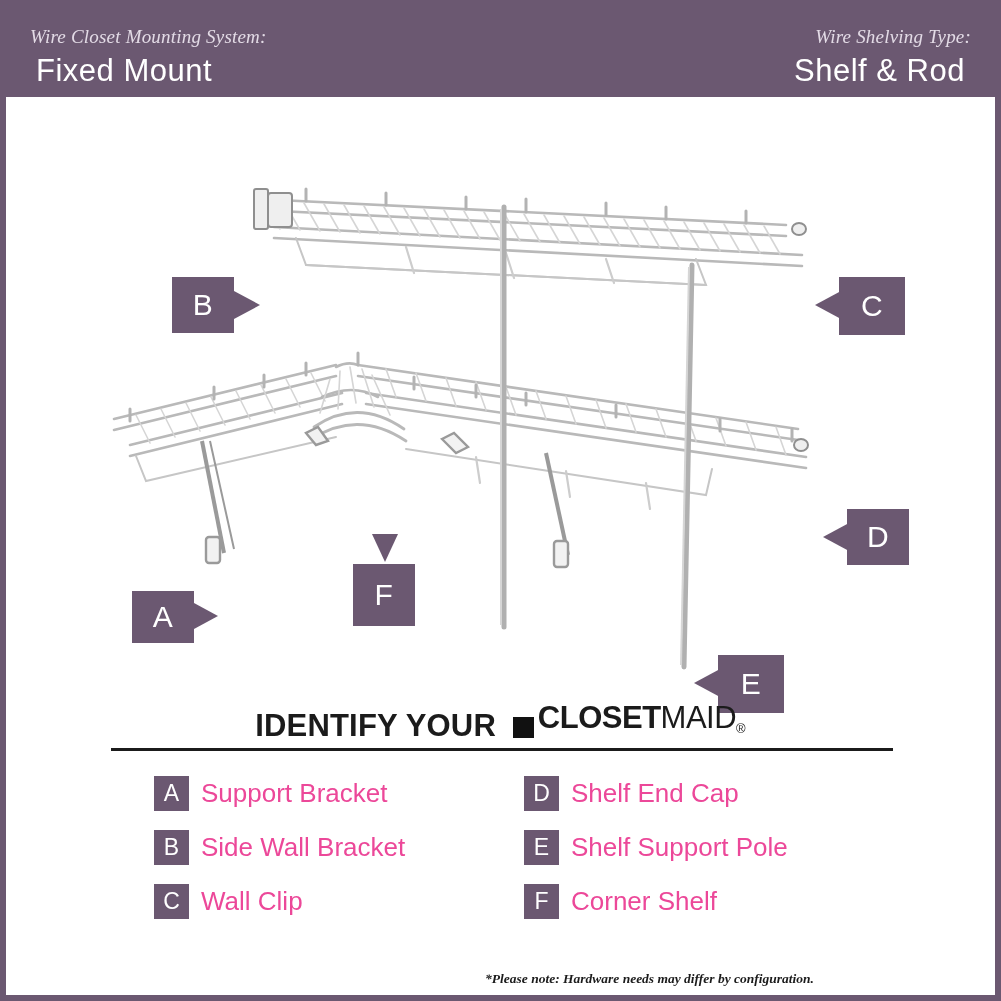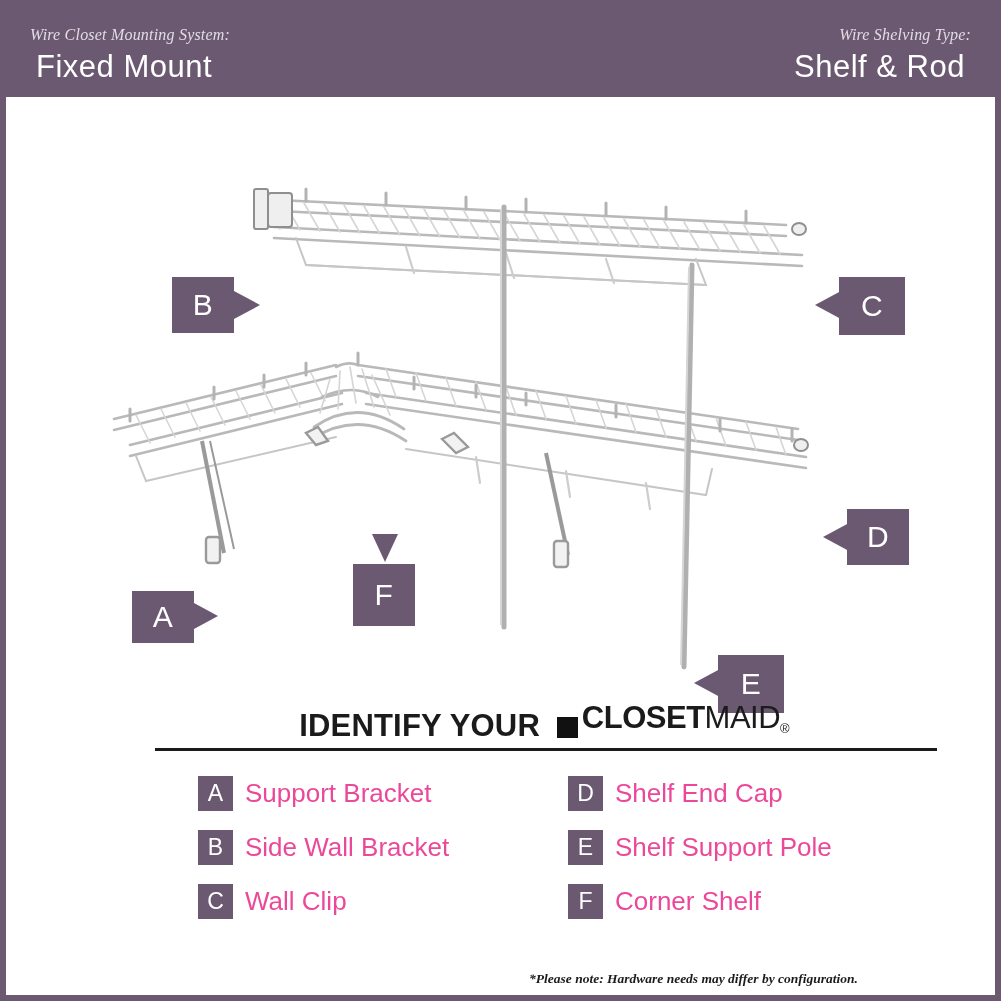--- a/index.html
+++ b/index.html
@@ -33,21 +33,21 @@
     top: 20px;
     text-align: left;
   }
   .hdr-right {
     position: absolute;
     right: 24px;
     top: 20px;
     text-align: right;
   }
   .hdr-kicker {
-    font-size: 16px;
+    font-size: 19px;
     font-style: italic;
     letter-spacing: 0.2px;
     color: #e3dbe6;
     margin: 0 0 2px 0;
     font-family: "Liberation Serif", serif;
   }
   .hdr-title {
     font-size: 31px;
     font-weight: 400;
     letter-spacing: 0.5px;
@@ -78,21 +78,20 @@
     letter-spacing: 0.5px;
   }
 
   
   .legend {
     position: absolute;
     left: 0;
     top: 676px;
     width: 826px;
     height: 313px;
-    margin-left: 44px;
   }
   .legend-title {
     position: absolute;
     top: 18px;
     left: 0;
     width: 989px;
     text-align: center;
     font-size: 31px;
     font-weight: bold;
     letter-spacing: 0.2px;

